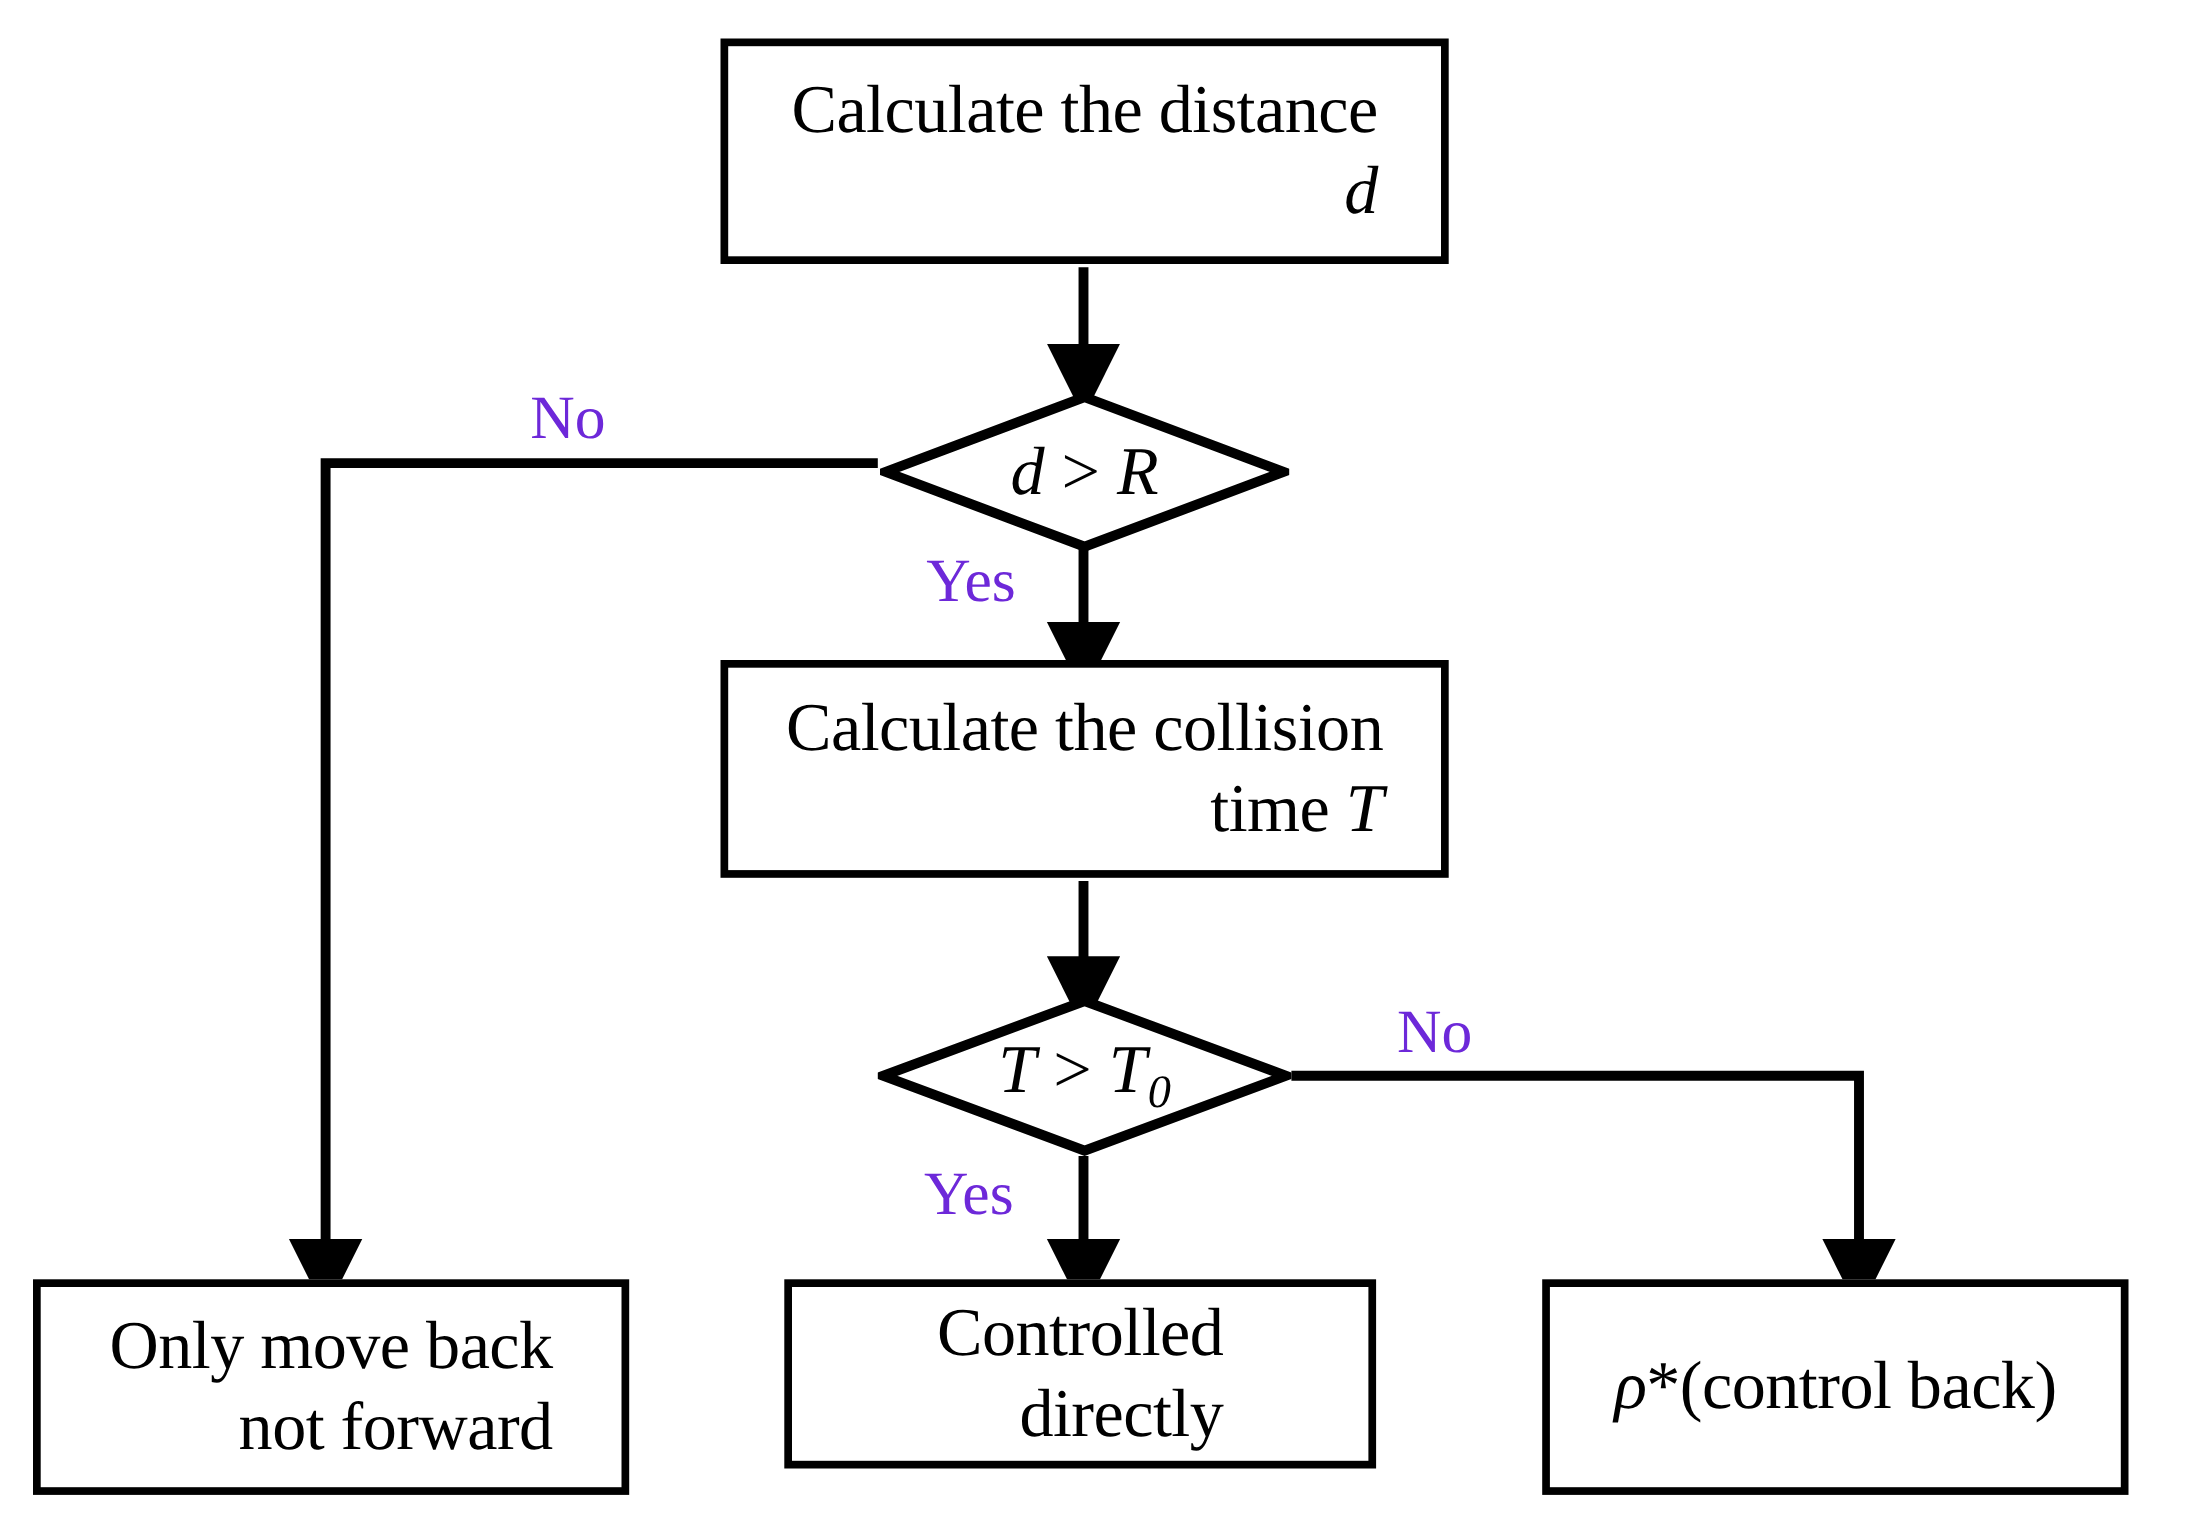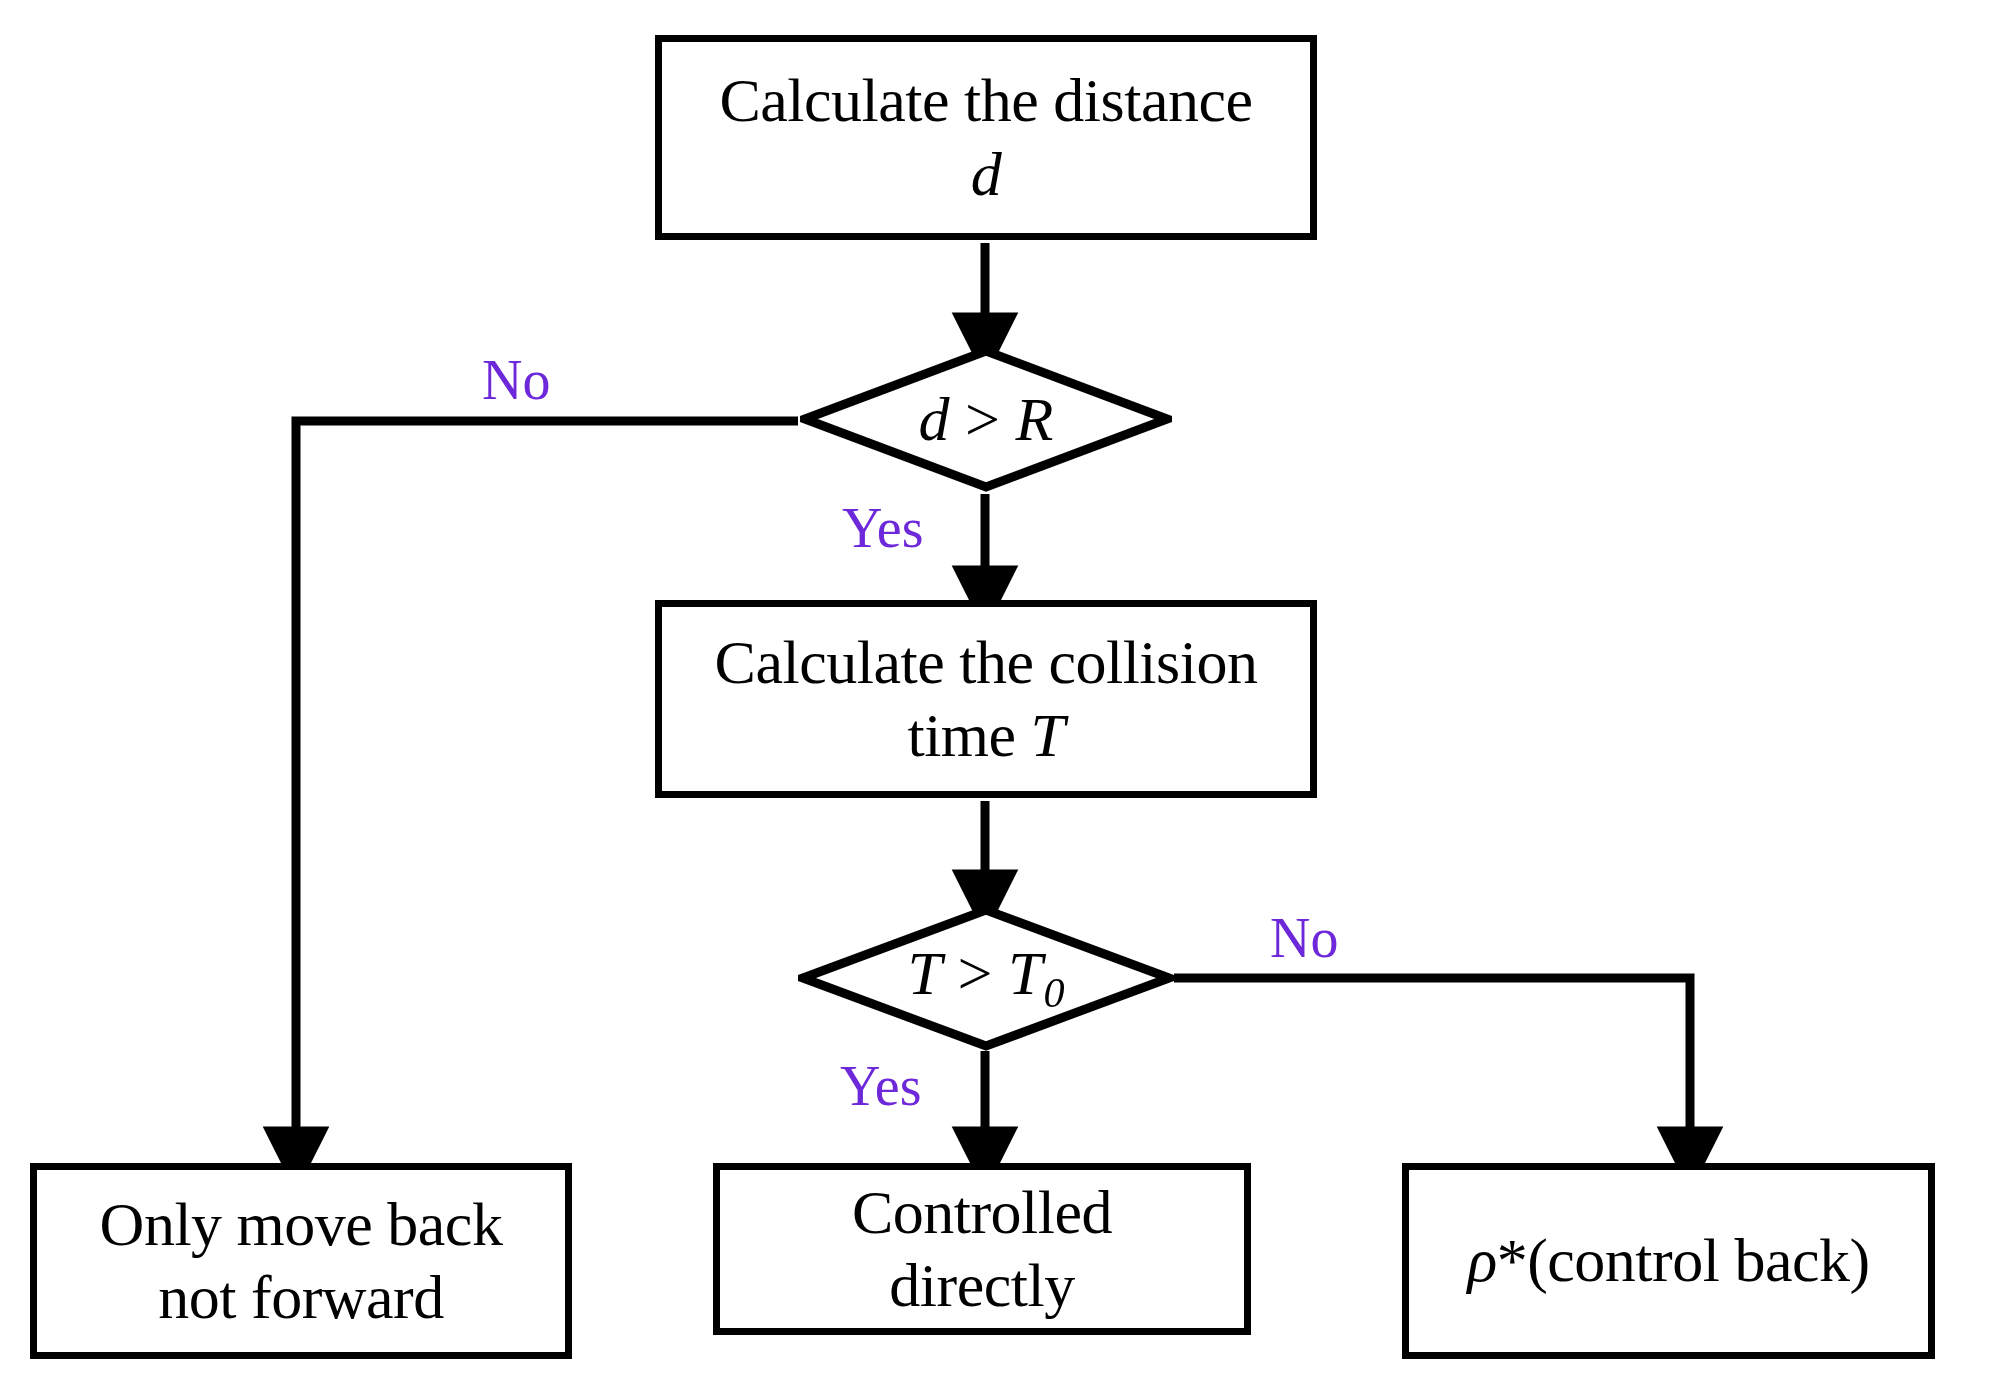--- a/index.html
+++ b/index.html
@@ -24,21 +24,21 @@
     width: 1998px;
     height: 1398px;
     pointer-events: none;
   }
   .node {
     position: absolute;
     box-sizing: border-box;
     display: flex;
     align-items: center;
     justify-content: center;
-    text-align: center;
+    text-align: right;
   }
   .proc {
     border: 7px solid #000000;
     background: #ffffff;
   }
   .proc .txt {
     font-size: 62px;
     line-height: 1.18;
     letter-spacing: -0.5px;
     padding: 0 10px;
@@ -70,21 +70,21 @@
   }
   .edge-label {
     position: absolute;
     font-size: 56px;
     line-height: 1;
     white-space: nowrap;
     color: #6d28d9;
   }
   
   #node-calc-distance { left: 655px; top: 35px; width: 662px; height: 205px; }
-  #node-dec-dr        { left: 800px; top: 346px; width: 372px; height: 146px; }
+  #node-dec-dr        { left: 800px; top: 356px; width: 372px; height: 146px; }
   #node-eval-time     { left: 655px; top: 600px; width: 662px; height: 198px; }
   #node-dec-tt0       { left: 798px; top: 905px; width: 376px; height: 146px; }
   #node-move-back     { left: 30px;  top: 1163px; width: 542px; height: 196px; }
   #node-controlled    { left: 713px; top: 1163px; width: 538px; height: 172px; }
   #node-rho-input     { left: 1402px; top: 1163px; width: 533px; height: 196px; }
 
   #label-no-dr   { left: 482px;  top: 352px; }
   #label-yes-dr  { left: 842px;  top: 500px; }
   #label-no-tt0  { left: 1270px; top: 910px; }
   #label-yes-tt0 { left: 840px;  top: 1058px; }

